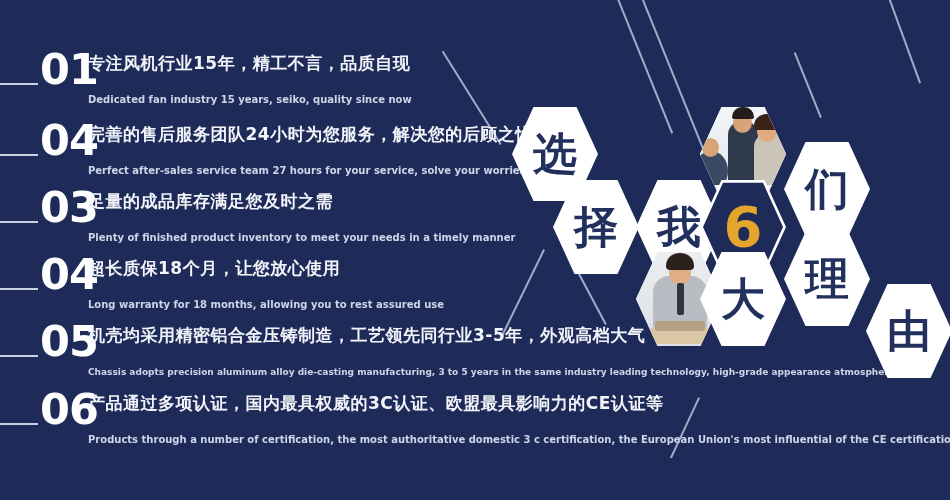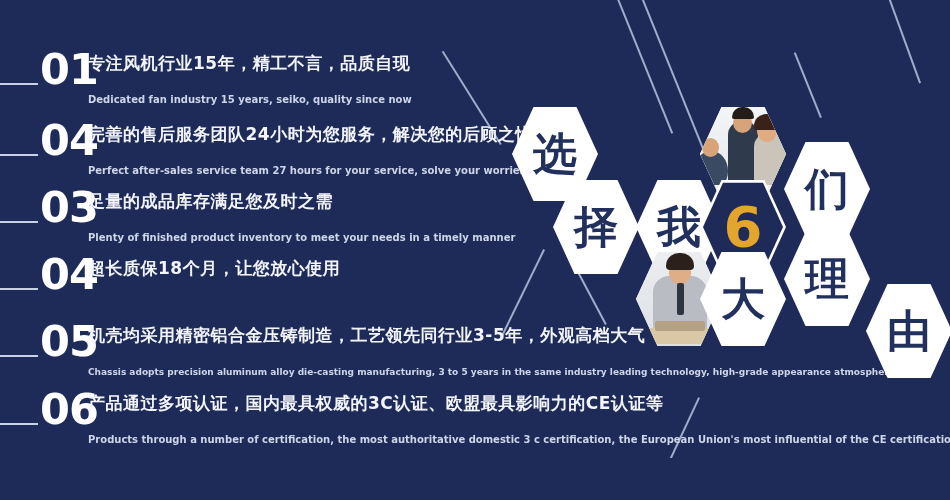--- a/index.html
+++ b/index.html
@@ -97,20 +97,21 @@
         <div class="cn">足量的成品库存满足您及时之需</div>
         <div class="en">Plenty of finished product inventory to meet your needs in a timely manner</div>
       </div>
     </div>
 
     <div class="reason" style="top:257px;">
       <div class="dash"></div>
       <div class="num">04</div>
       <div class="txt">
         <div class="cn">超长质保18个月，让您放心使用</div>
+        <div class="en">Long warranty for 18 months, allowing you to rest assured use</div>
       </div>
     </div>
 
     <div class="reason" style="top:324px;">
       <div class="dash"></div>
       <div class="num">05</div>
       <div class="txt">
         <div class="cn">机壳均采用精密铝合金压铸制造，工艺领先同行业3-5年，外观高档大气</div>
         <div class="en" style="font-size:9px;text-align:right;">Chassis adopts precision aluminum alloy die-casting manufacturing, 3 to 5 years in the same industry leading technology, high-grade appearance atmosphere</div>
       </div>

